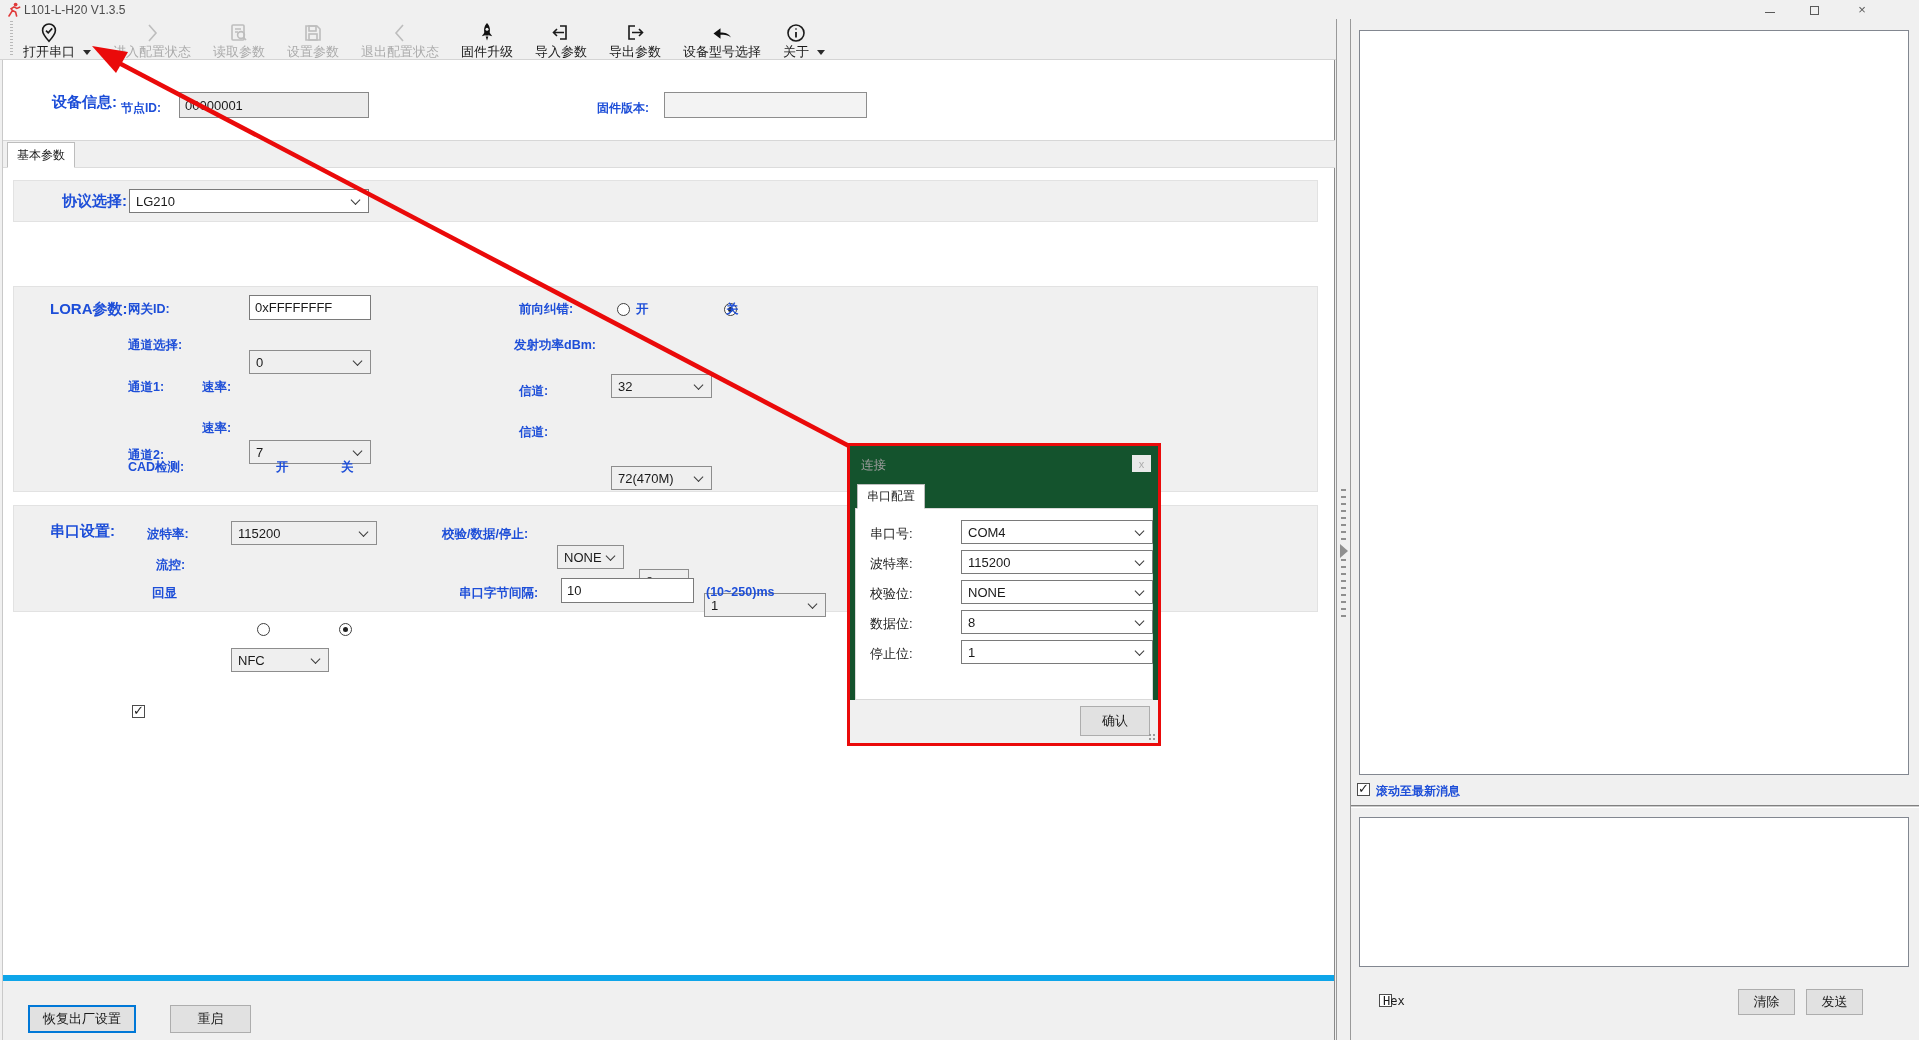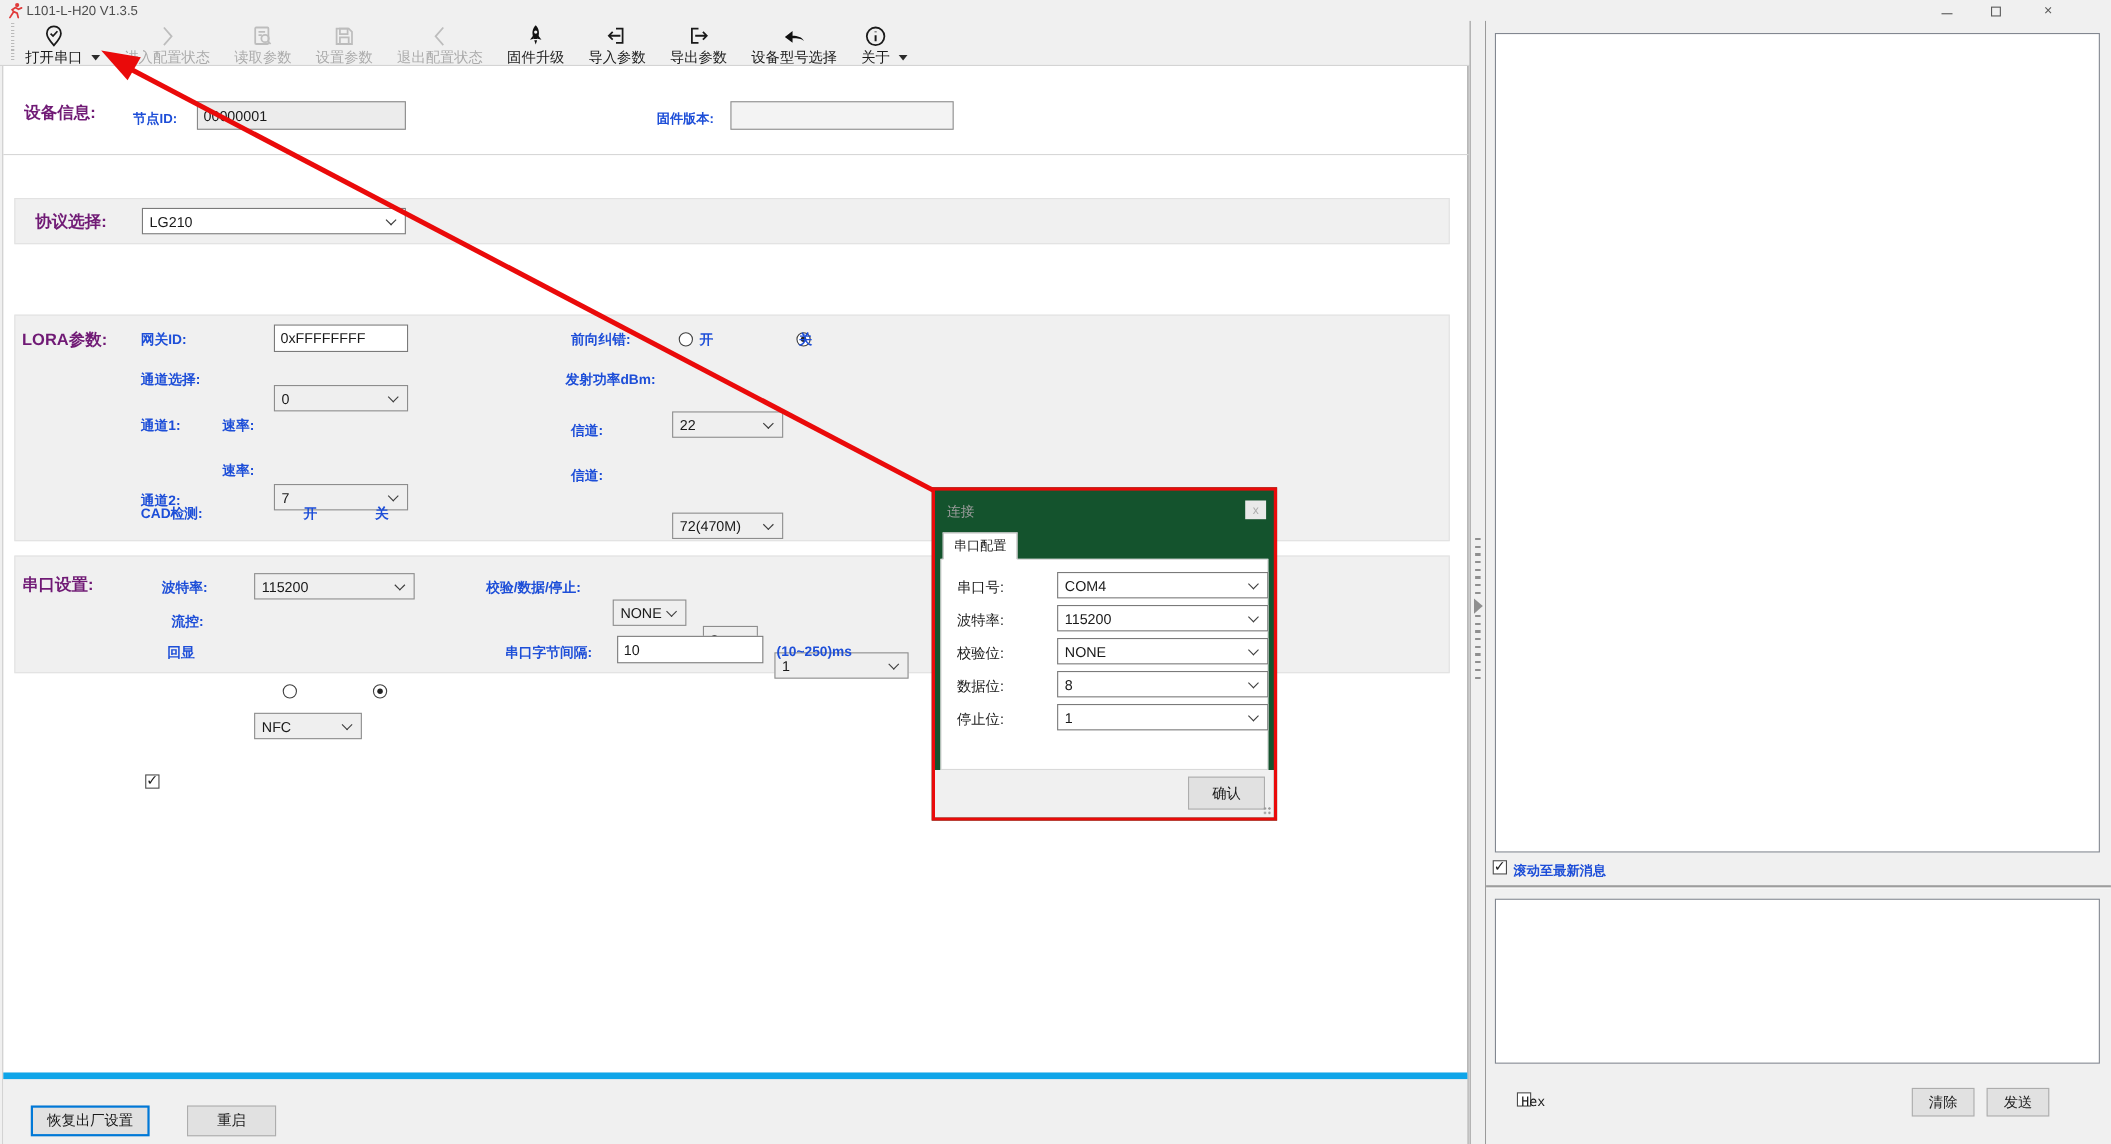--- a/index.html
+++ b/index.html
@@ -29,21 +29,21 @@
   .tbtn.disabled { color:#ababab; }
   .tbtn.disabled svg { stroke:#bdbdbd; }
   .tbtn svg { stroke:#1a1a1a; fill:none; stroke-width:1.6; }
   .tbtn svg .fillme { fill:#111; stroke:none; }
   .tb-caret { width:0; height:0; border-left:4px solid transparent; border-right:4px solid transparent;
     border-top:5px solid #2b2b2b; align-self:flex-end; margin:0 0 4px -14px; }
 
   
   #main { position:absolute; left:2px; top:60px; width:1333px; height:980px; background:#ffffff;
     border-right:1px solid #8a8a8a; border-left:1px solid #c9c9c9; }
-  .seclabel { font-weight:bold; font-size:15px; color:#701a75; white-space:nowrap; }
+  .seclabel { font-weight:bold; font-size:15px; color:#1d4ed8; white-space:nowrap;margin-left:30px; }
   .flabel { font-size:12.5px; color:#1d4ed8; white-space:nowrap;font-weight:bold; }
   .tbox { background:#fff; border:1px solid #7a7a7a; font-size:13px; display:flex; align-items:center; padding:0 5px; }
   .tbox.gray { background:#ececec; border-color:#888; }
   .dd { position:relative; background:#fff; border:1px solid #7a7a7a; font-size:13px;
     display:flex; align-items:center; padding:0 22px 0 6px; height:24px; }
   .dd::after { content:""; position:absolute; right:9px; top:50%; width:6px; height:6px;
     border-right:1.4px solid #3c3c3c; border-bottom:1.4px solid #3c3c3c;
     transform:translateY(-65%) rotate(45deg); }
   .dd.gray { background:#efefef; border-color:#8d8d8d; }
   .radio { display:inline-block; width:13px; height:13px; border:1px solid #3f3f3f; border-radius:50%;
@@ -245,20 +245,25 @@
   <div class="abs tbox gray" style="left:176px; top:32px; width:190px; height:26px;">
     <span>00000001</span>
   </div>
   <span class="abs flabel" style="left:594px; top:40px; font-size:12px;">固件版本:</span>
   <div class="abs tbox" style="left:661px; top:32px; width:203px; height:26px; background:#f3f3f3; border-color:#8d8d8d;">
     <span></span>
   </div>
 
   <div id="devinfo-sep"></div>
 
+  <div id="tabstrip">
+    <div id="tab-basic">
+      <span>基本参数</span>
+    </div>
+  </div>
 
   <div class="group" style="top:120px; height:42px;">
     <span class="abs seclabel" style="left:18px; top:11px;">协议选择:</span>
     <div class="abs dd" style="left:115px; top:8px; width:240px;">
       <span>LG210</span>
     </div>
   </div>
 
 
   <div class="group" style="top:226px; height:206px;">
@@ -273,21 +278,21 @@
     <span class="abs flabel" style="left:622px; top:14px;">开</span>
     <span class="abs radio checked" style="left:693px; top:13px;"></span>
     <span class="abs flabel" style="left:712px; top:14px;">关</span>
 
     <span class="abs flabel" style="left:114px; top:50px;">通道选择:</span>
     <div class="abs dd gray" style="left:235px; top:45px; width:122px;">
       <span>0</span>
     </div>
     <span class="abs flabel" style="left:500px; top:50px;">发射功率dBm:</span>
     <div class="abs dd gray" style="left:597px; top:45px; width:101px;">
-      <span>22</span>
+      <span>32</span>
     </div>
 
     <span class="abs flabel" style="left:114px; top:92px;">通道1:</span>
     <span class="abs flabel" style="left:188px; top:92px;">速率:</span>
     <div class="abs dd gray" style="left:235px; top:87px; width:122px;">
       <span>7</span>
     </div>
     <span class="abs flabel" style="left:505px; top:96px;">信道:</span>
     <div class="abs dd gray" style="left:597px; top:89px; width:101px;">
       <span>72(470M)</span>

